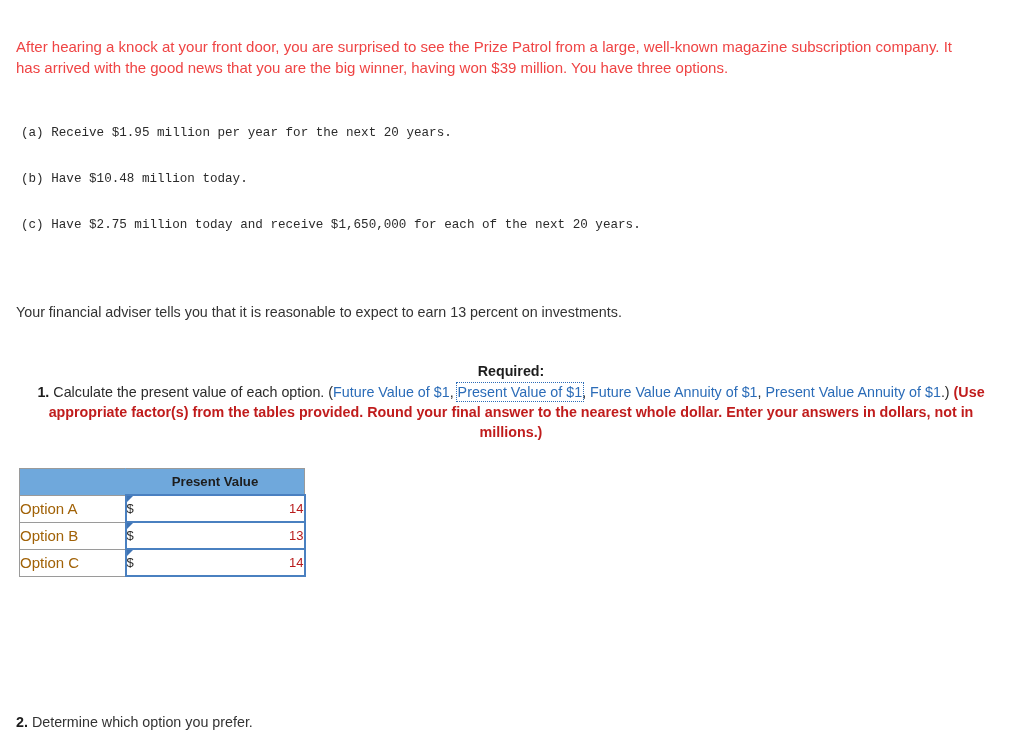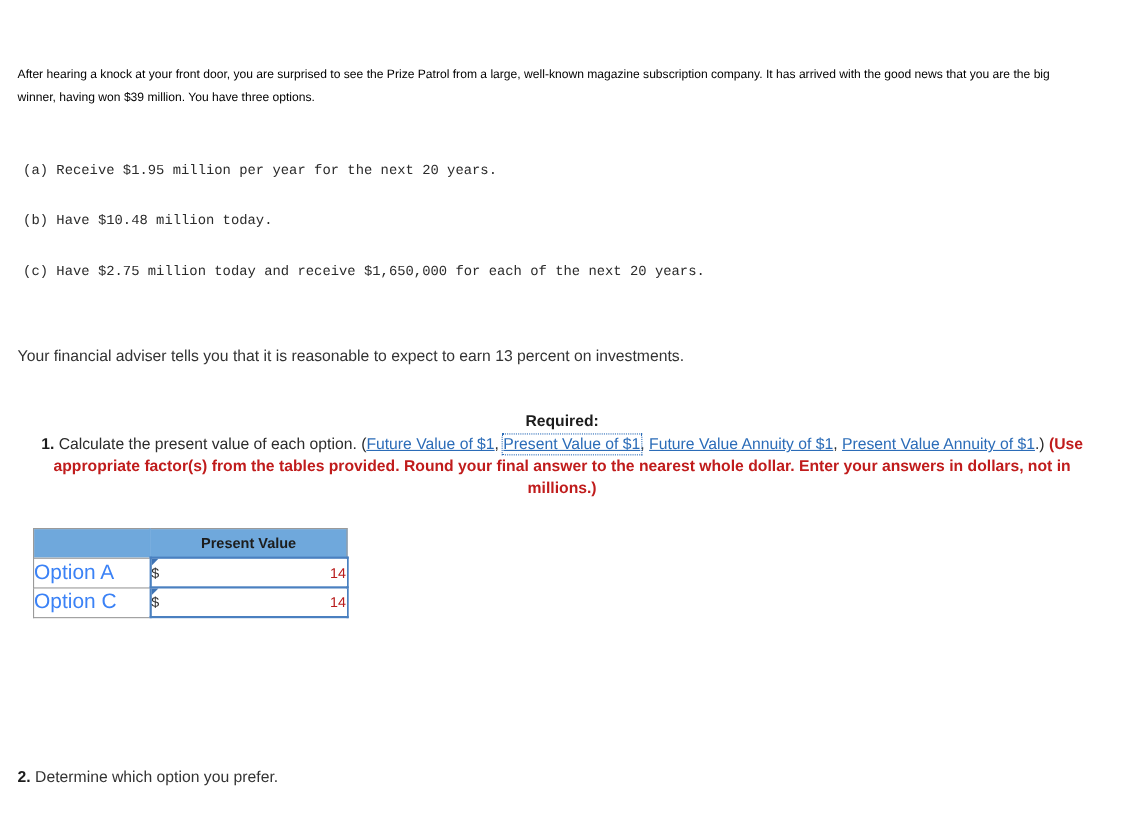--- a/index.html
+++ b/index.html
@@ -27,41 +27,41 @@
     font-size: 16.5px;
     font-weight: bold;
     color: #1d1d1d;
     letter-spacing: -0.25px;
     margin: 6px 0 0 0;
     line-height: 1.3;
   }
 
   
   .intro {
-    margin-top: 44px;
-    font-size: 11px;
+    margin-top: 22px;
+    font-size: 15px;
     line-height: 21px;
-    color: #000000;
+    color: #ef4444;
     max-width: 952px;
   }
 
   
   .mono-list {
     margin-top: 17px;
     font-family: Liberation Mono, monospace;
     font-size: 12.6px;
     line-height: 15.4px;
     color: #2b2b2b;
     padding-left: 5px;
     white-space: pre;
   }
 
   
   .adviser {
-    margin-top: 28px;
+    margin-top: 38px;
     font-size: 14.3px;
     line-height: 21px;
     color: #333333;
   }
 
   
   .required-block {
     margin-top: 38px;
     font-size: 14.3px;
     line-height: 20px;
@@ -76,36 +76,35 @@
   .req-line {
     display: block;
     margin-top: 1px;
   }
   .req-num {
     font-weight: bold;
     color: #1d1d1d;
   }
   a.xlink {
     color: #2b6cb8;
-    text-decoration: underline;
     cursor: pointer;
   }
   a.xlink.focused {
     outline: 1px dotted #2b6cb8;
     outline-offset: 1px;
   }
   .red-bold {
     color: #c01c1c;
     font-weight: bold;
   }
 
   
   .pv-table {
     margin-top: 26px;
-    margin-left: 14px;
+    margin-left: 3px;
     border-collapse: collapse;
     table-layout: fixed;
     font-size: 13px;
   }
   .pv-table td, .pv-table th {
     padding: 0;
     margin: 0;
   }
   .th-blank {
     width: 105px;
@@ -122,22 +121,22 @@
     color: #1d1d1d;
     font-size: 13.2px;
     font-weight: bold;
     text-align: center;
     vertical-align: middle;
   }
   .row-label {
     height: 25px;
     border: 1px solid #9a9a9a;
     background: #ffffff;
-    font-size: 19px;
-    color: #3b82f6;
+    font-size: 15px;
+    color: #a16207;
     padding-left: 5px;
     vertical-align: middle;
     white-space: nowrap;
   }
   .cell-input {
     height: 25px;
     border: 2px solid #4a80c0;
     background: #ffffff;
     vertical-align: middle;
     position: relative;
@@ -205,20 +204,30 @@
         <td class="row-label">Option A</td>
         <td class="cell-input">
           <span class="cell-flag"></span>
           <div class="cell-inner">
             <span class="cell-currency">$</span>
             <span class="cell-value">14</span>
           </div>
         </td>
       </tr>
       <tr>
+        <td class="row-label">Option B</td>
+        <td class="cell-input">
+          <span class="cell-flag"></span>
+          <div class="cell-inner">
+            <span class="cell-currency">$</span>
+            <span class="cell-value">13</span>
+          </div>
+        </td>
+      </tr>
+      <tr>
         <td class="row-label">Option C</td>
         <td class="cell-input">
           <span class="cell-flag"></span>
           <div class="cell-inner">
             <span class="cell-currency">$</span>
             <span class="cell-value">14</span>
           </div>
         </td>
       </tr>
     </tbody>

